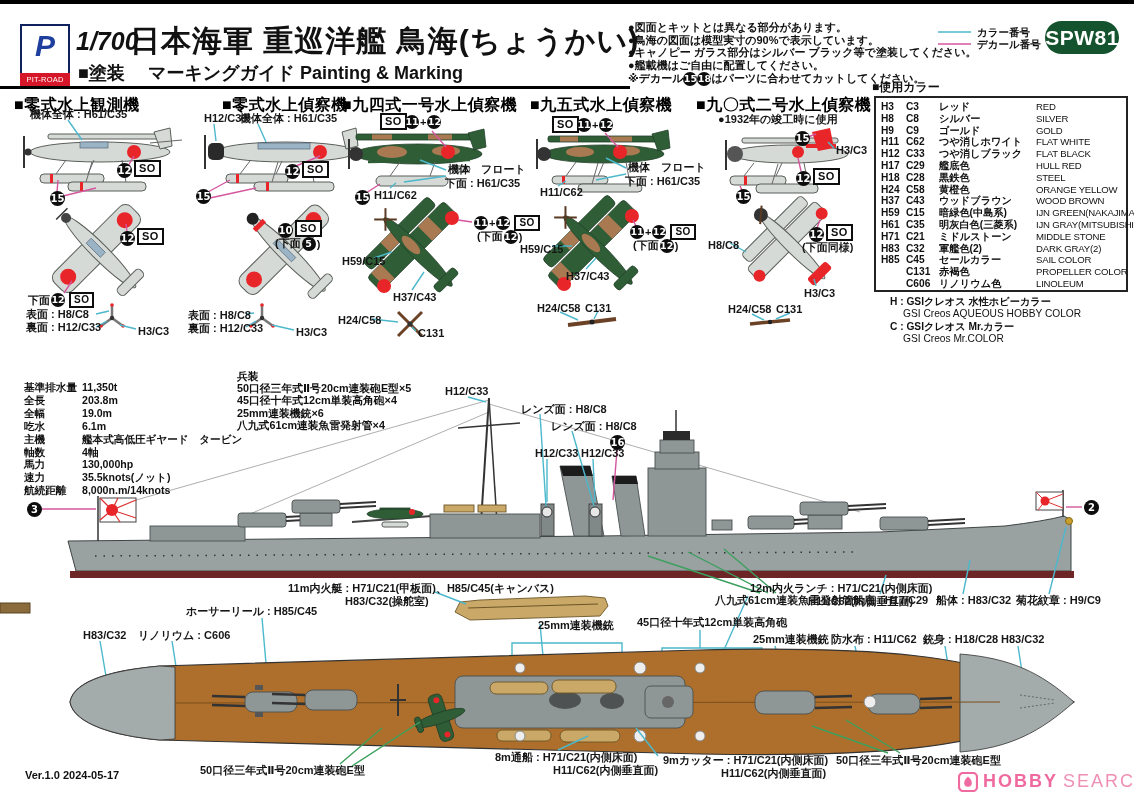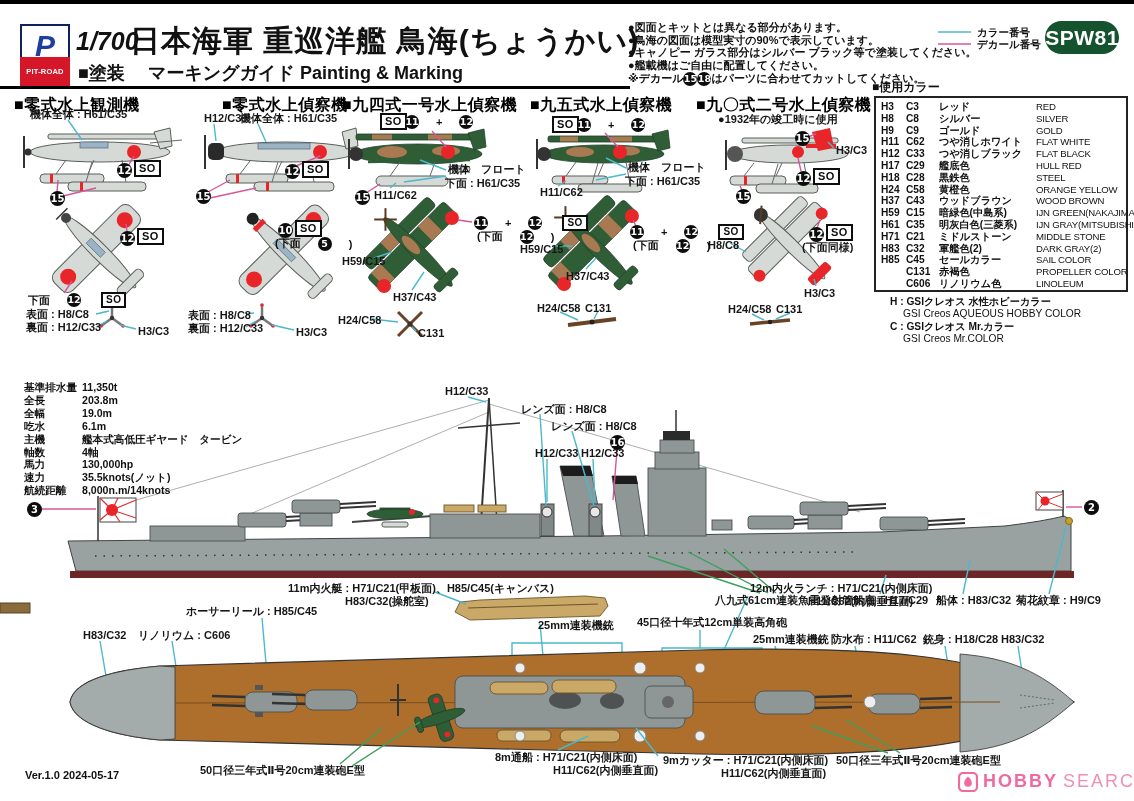--- a/index.html
+++ b/index.html
@@ -12,26 +12,26 @@
   .nb{position:absolute;width:15px;height:15px;border-radius:50%;background:#0d0d0d;color:#fff;
       font-size:10px;font-weight:700;line-height:15px;text-align:center;z-index:3;
       font-family:"DejaVu Sans",sans-serif}
   .nbi{display:inline-block;width:14px;height:14px;border-radius:50%;background:#0d0d0d;color:#fff;
       font-size:9.5px;font-weight:700;line-height:14px;text-align:center;
       font-family:"DejaVu Sans",sans-serif}
   .so{position:absolute;border:2px solid #0d0d0d;background:#fff;color:#0d0d0d;padding:0 3px;
       font-size:11px;font-weight:800;line-height:13px;letter-spacing:.5px;z-index:3}
   .soi{display:inline-block;border:2px solid #0d0d0d;background:#fff;color:#0d0d0d;padding:0 3px;
       font-size:10px;font-weight:800;line-height:12px;letter-spacing:.5px;margin-left:3px}
-  .row{position:absolute;display:flex;align-items:center;gap:17px;z-index:3;font-size:11px;font-weight:600;white-space:nowrap}
+  .row{position:absolute;display:flex;align-items:center;gap:1px;z-index:3;font-size:11px;font-weight:600;white-space:nowrap}
   
   .logo{position:absolute;left:20px;top:24px;width:46px;height:58px;border:2px solid #10225e;z-index:2;background:#fff}
   .logo-p{font-weight:900;font-size:30px;color:#1e3f9e;text-align:center;line-height:40px;font-style:italic}
   .logo-band{position:absolute;left:-2px;bottom:-2px;width:46px;height:13px;background:#d6172a;color:#fff;
-      font-size:7.5px;font-weight:700;text-align:center;line-height:13px;letter-spacing:.2px;padding:8px 2px}
+      font-size:7.5px;font-weight:400;text-align:center;line-height:13px;letter-spacing:.2px;padding:0 2px}
   .scale{position:absolute;left:76px;top:27px;font-size:25px;font-weight:900;z-index:2;font-style:italic}
   .title{position:absolute;left:130px;top:21px;font-size:30px;font-weight:900;letter-spacing:1px;z-index:2}
   .sub1{position:absolute;left:78px;top:61px;font-size:18px;font-weight:800;z-index:2}
   .sub2{position:absolute;left:148px;top:61px;font-size:18px;font-weight:800;z-index:2}
   .notes{position:absolute;left:628px;top:21px;z-index:2;font-size:11px;font-weight:600;line-height:12.7px}
   .notes .nrow{display:flex;align-items:center}
   .legend-lb{position:absolute;font-size:10.5px;font-weight:600;z-index:2;white-space:nowrap}
   .spw{position:absolute;left:1045px;top:21px;width:74px;height:33px;border-radius:17px;background:#14532d;
       color:#fff;font-size:21px;font-weight:900;text-align:center;line-height:33px;letter-spacing:.5px;z-index:2}
   
@@ -715,20 +715,27 @@
       </div>
     <div class="srow">
         <span class="sl">速力</span>
         <span>35.5knots(ノット)</span>
       </div>
     <div class="srow">
         <span class="sl">航続距離</span>
         <span>8,000n.m/14knots</span>
       </div>
   </div>
+  <div class="arm">
+    <div>兵装</div>
+    <div>50口径三年式Ⅱ号20cm連装砲E型×5</div>
+    <div>45口径十年式12cm単装高角砲×4</div>
+    <div>25mm連装機銃×6</div>
+    <div>八九式61cm連装魚雷発射管×4</div>
+  </div>
 
   <div class="l" style="left:445px;top:385px">H12/C33</div>
   <div class="l" style="left:521px;top:403px">レンズ面 : H8/C8</div>
   <div class="l" style="left:551px;top:420px">レンズ面 : H8/C8</div>
   <div class="l" style="left:535px;top:447px">H12/C33</div>
   <div class="l" style="left:581px;top:447px">H12/C33</div>
   <span class="nb" style="left:610px;top:435px">16</span>
   <span class="nb" style="left:27px;top:502px">3</span>
   <span class="nb" style="left:1084px;top:500px">2</span>
 

